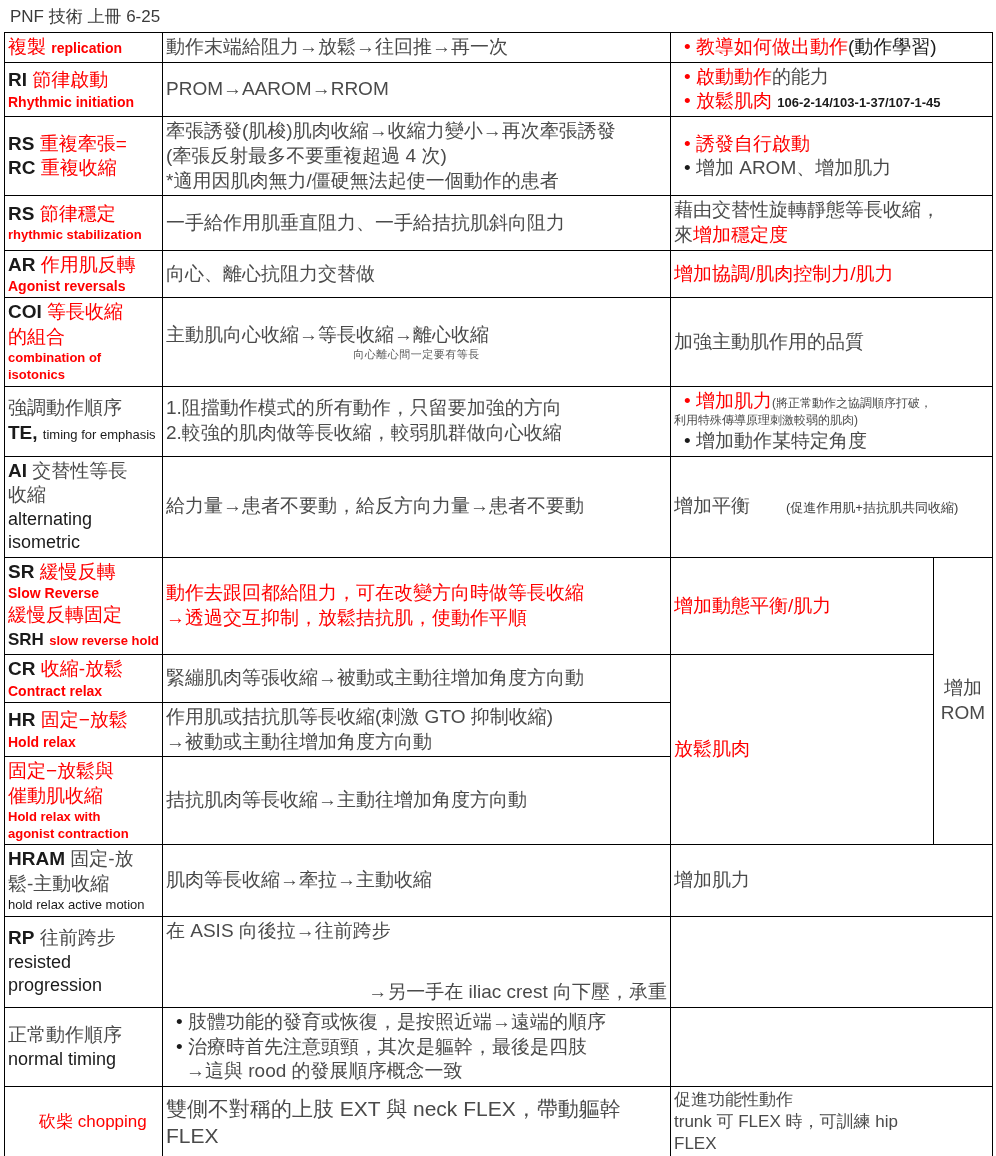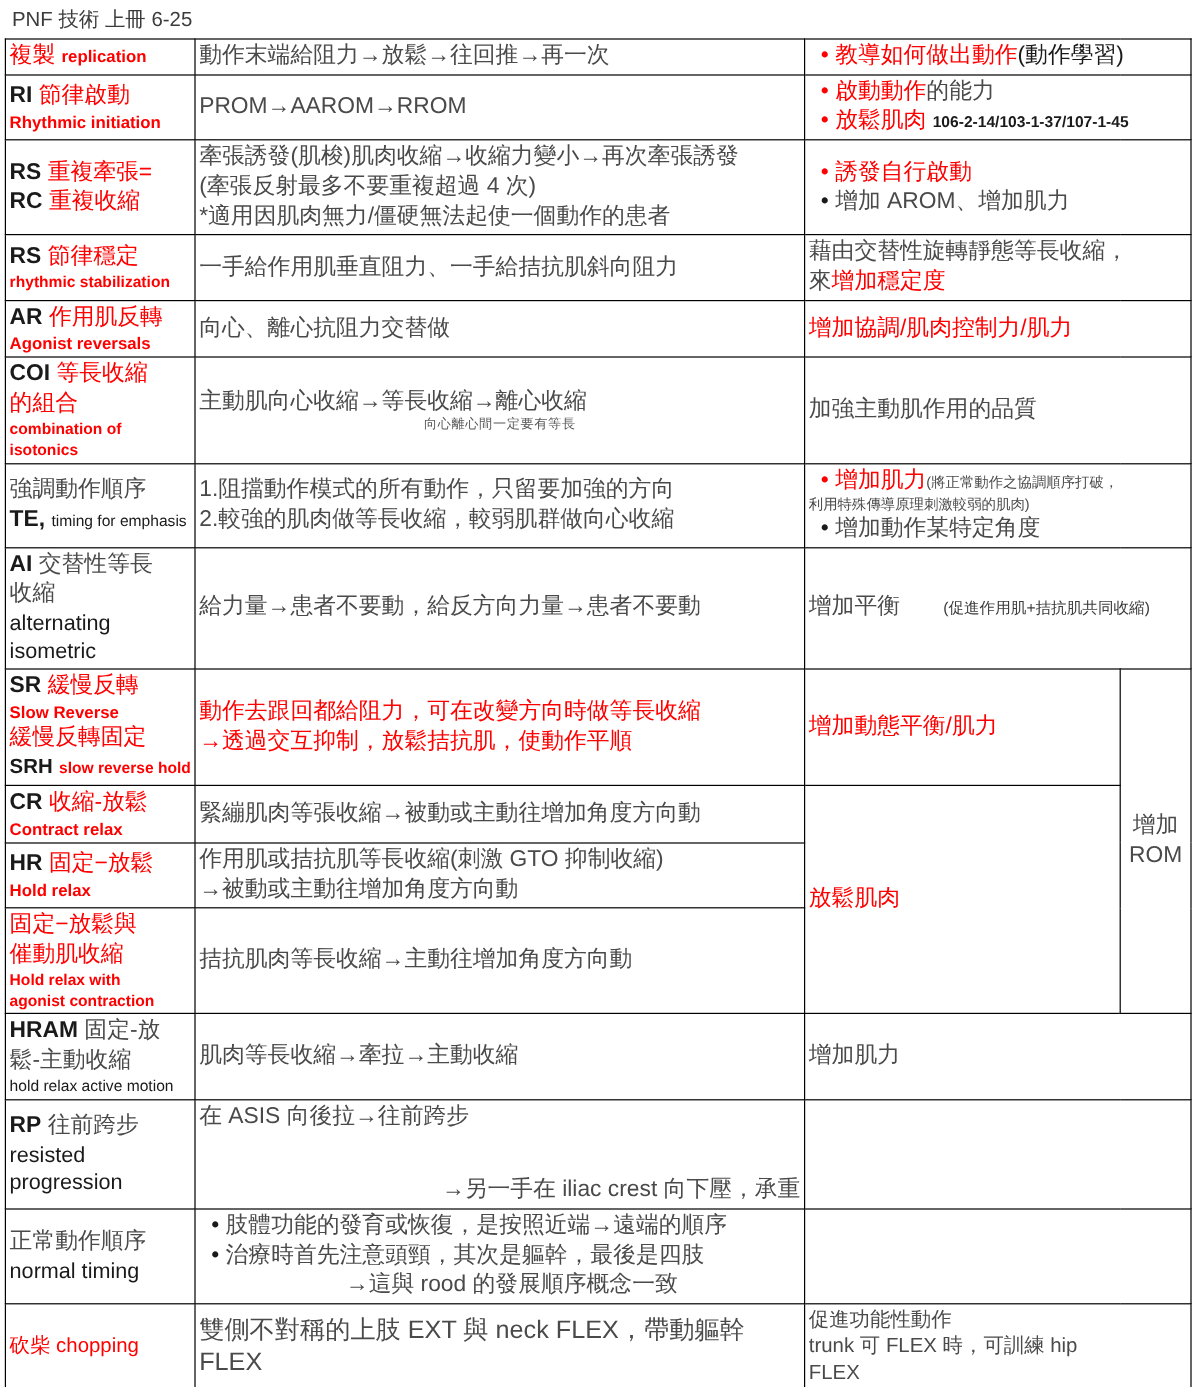--- a/index.html
+++ b/index.html
@@ -58,22 +58,22 @@
   .eff .bullet::before{content:"\2022 \00a0";color:#ff0000;}
   .eff .bullet-blk::before{color:#1a1a1a;}
   .red{color:#ff0000;}
   .blk{color:#1a1a1a;}
   .grey{color:#4a4a4a;}
   .ref{font-size:13px;color:#1a1a1a;font-weight:bold;}
 
   .rom-cell{text-align:center;color:#ff0000;font-size:19px;line-height:1.5;}
   .v-top{vertical-align:top;}
   .indent-r{display:block;text-align:right;margin-top:37px;}
-  .hang{display:block;padding-left:20px;text-align:center;}
-  .smaller{font-size:17px;}
+  .hang{display:block;padding-left:20px;}
+  .smaller{font-size:17px;margin-left:31px;}
 </style>
 </head>
 <body>
 
 <div class="page">
 
   <div class="doc-title">PNF 技術 上冊 6-25</div>
 
   <table class="pnf">
     <colgroup>

